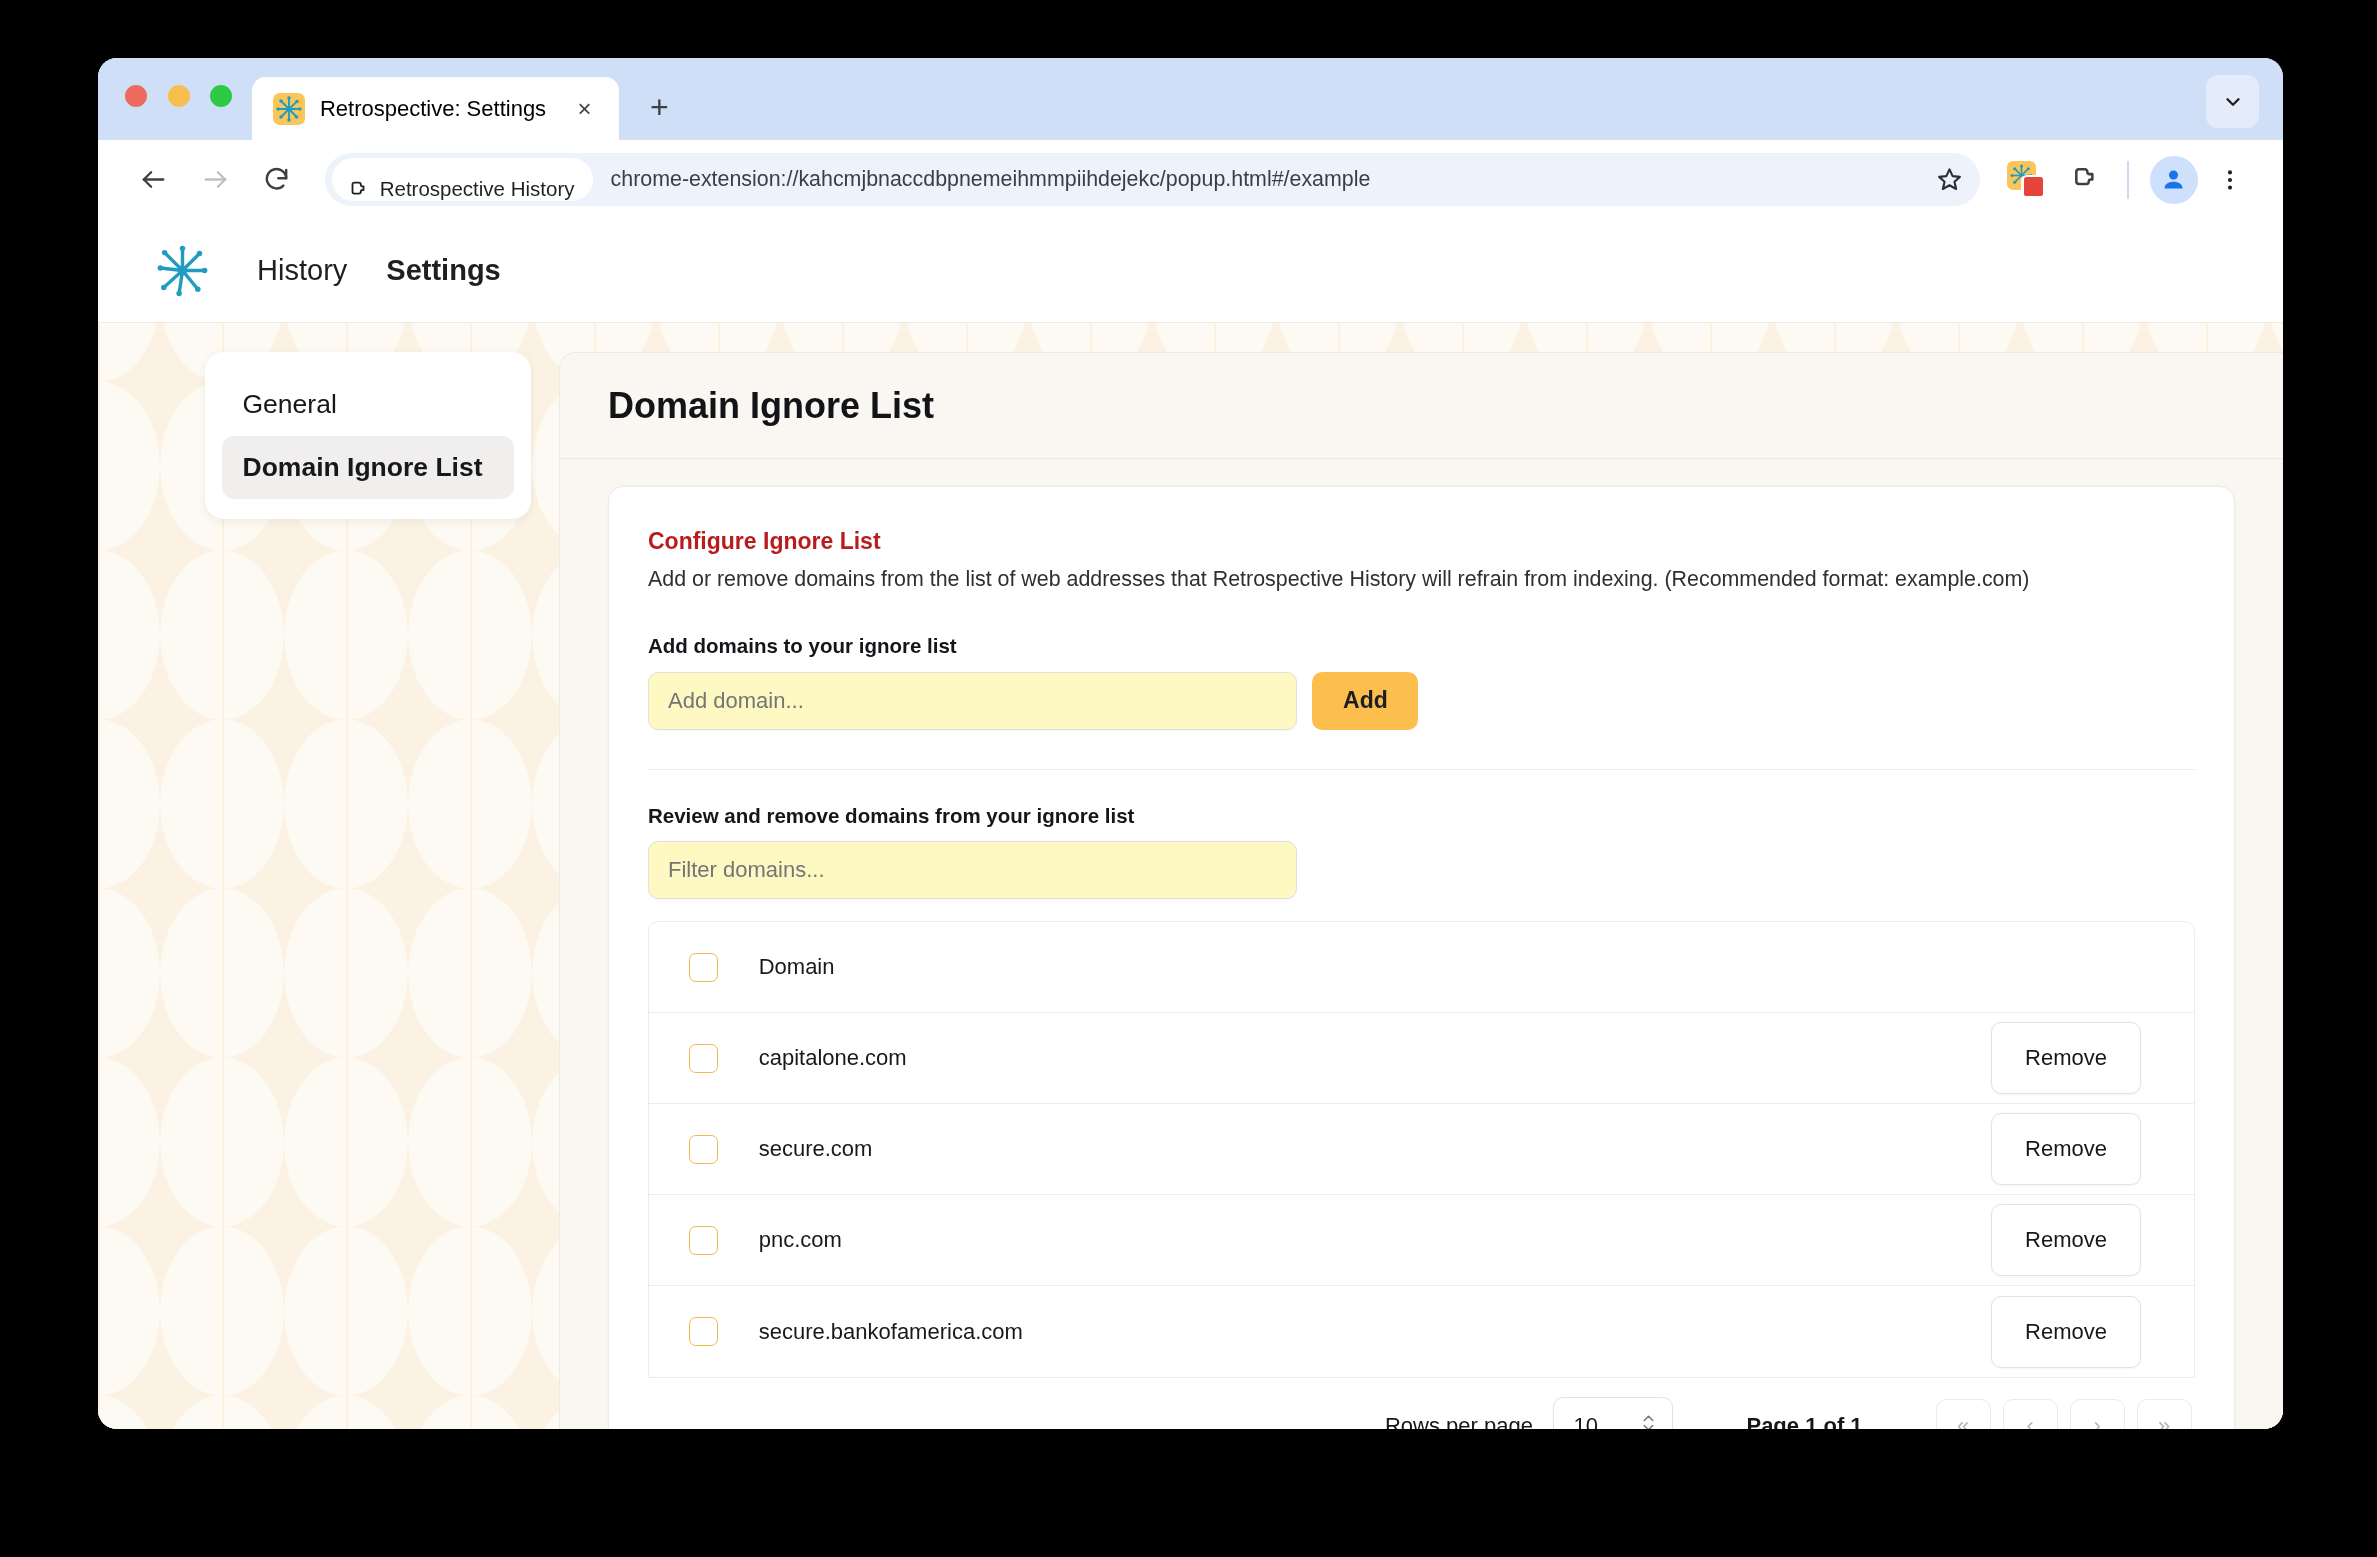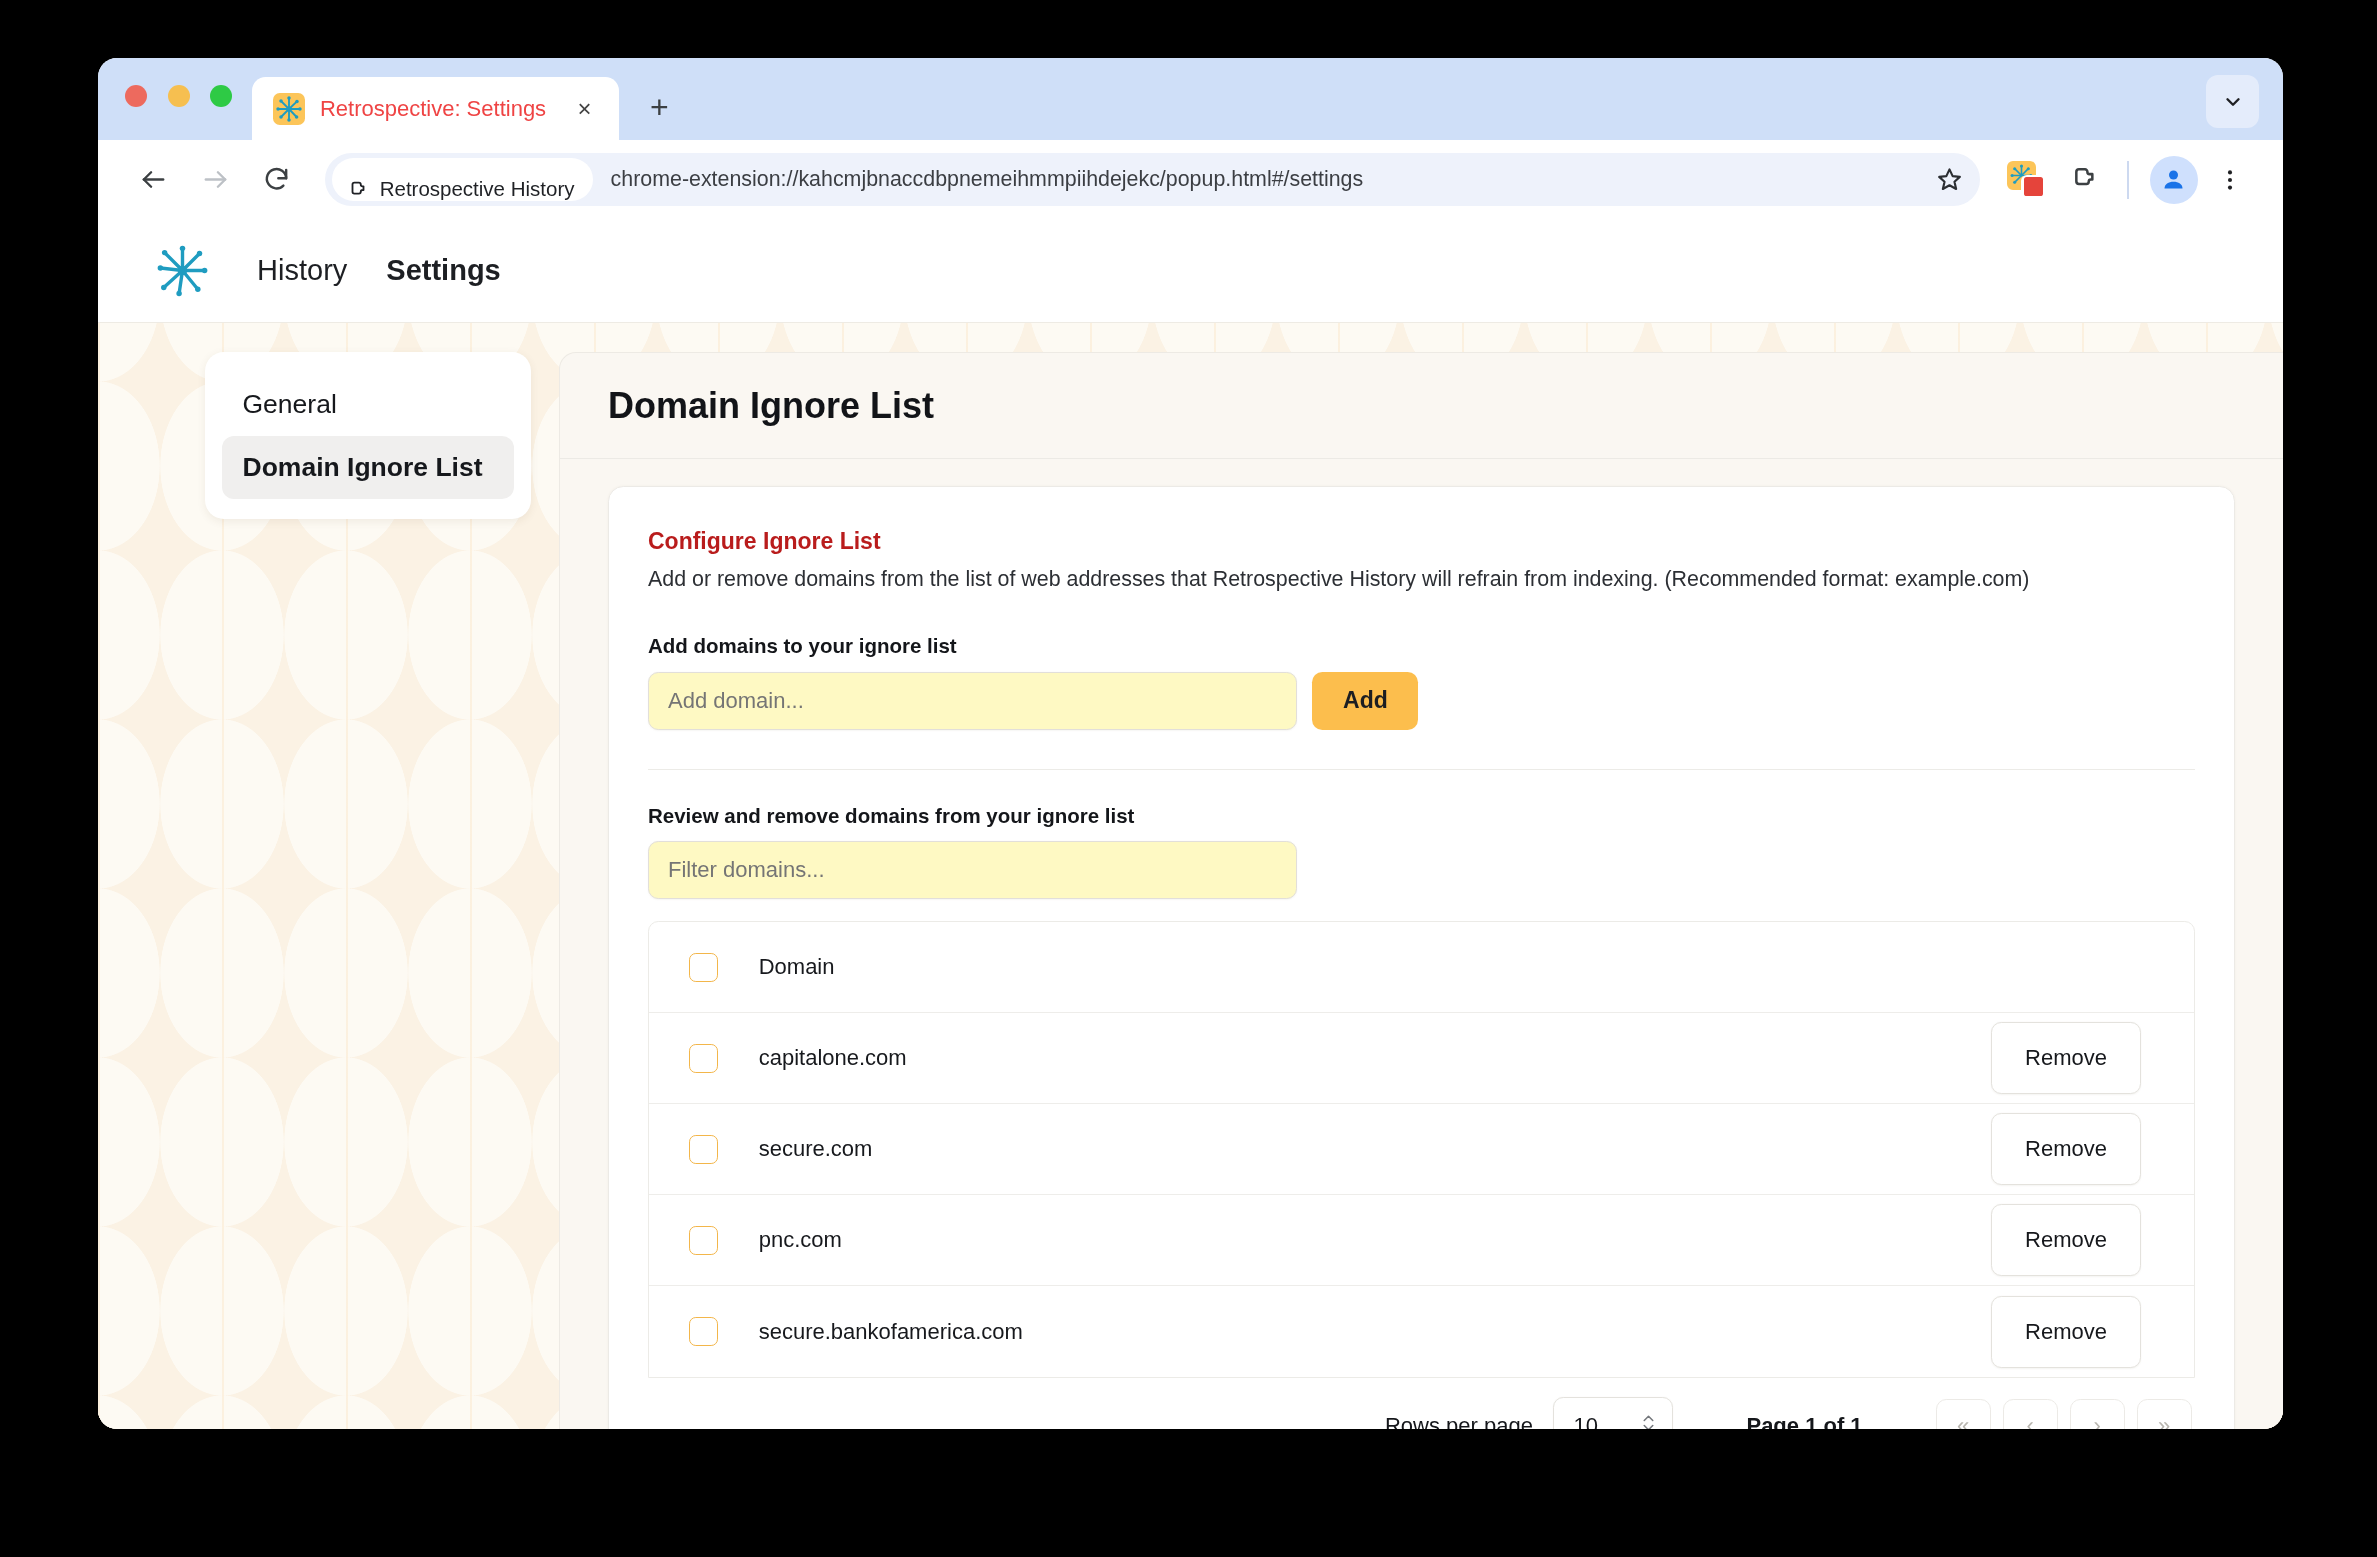--- a/index.html
+++ b/index.html
@@ -61,21 +61,21 @@
   }
   .tab-favicon {
     width: 32px; height: 32px;
     border-radius: 6.8px;
     background: #fcc559;
     position: relative;
     flex: 0 0 auto;
   }
   .tab-title {
     font-size: 22px;
-    color: #ef4444;
+    color: #000000;
     white-space: nowrap;
     flex: 1 1 auto;
   }
   .tab-close {
     width: 31px; height: 31px;
     display: flex; align-items: center; justify-content: center;
     color: #444;
     font-size: 24px;
     line-height: 1;
   }
@@ -550,21 +550,21 @@
       </svg>
     </div>
 
     <div class="omnibox">
       <div class="omnibox-chip">
         <svg width="22" height="22" viewBox="0 0 24 24" fill="none" stroke="#1f2125" stroke-width="2" stroke-linecap="round" stroke-linejoin="round" aria-hidden="true">
           <path d="M8 4h5a2 2 0 0 1 2 2v0a2 2 0 0 0 2 2h1v4h-1a2 2 0 0 0-2 2v0a2 2 0 0 1-2 2H8a2 2 0 0 1-2-2V6a2 2 0 0 1 2-2z"></path>
         </svg>
         <span class="omnibox-chip-label">Retrospective History</span>
       </div>
-      <span class="omnibox-url">chrome-extension://kahcmjbnaccdbpnemeihmmpiihdejekc/popup.html#/settings</span>
+      <span class="omnibox-url">chrome-extension://kahcmjbnaccdbpnemeihmmpiihdejekc/popup.html#/example</span>
       <span class="omnibox-star">
         <svg width="27" height="27" viewBox="0 0 24 24" fill="none" stroke="#2c2f33" stroke-width="1.9" stroke-linejoin="round" aria-hidden="true">
           <polygon points="12 3 14.8 9 21.2 9.7 16.4 14 17.9 20.4 12 17.1 6.1 20.4 7.6 14 2.8 9.7 9.2 9"></polygon>
         </svg>
       </span>
     </div>
 
     <div class="toolbar-icon">
       <span class="ext-icon-stack">
         <span class="ext-icon-yellow">

